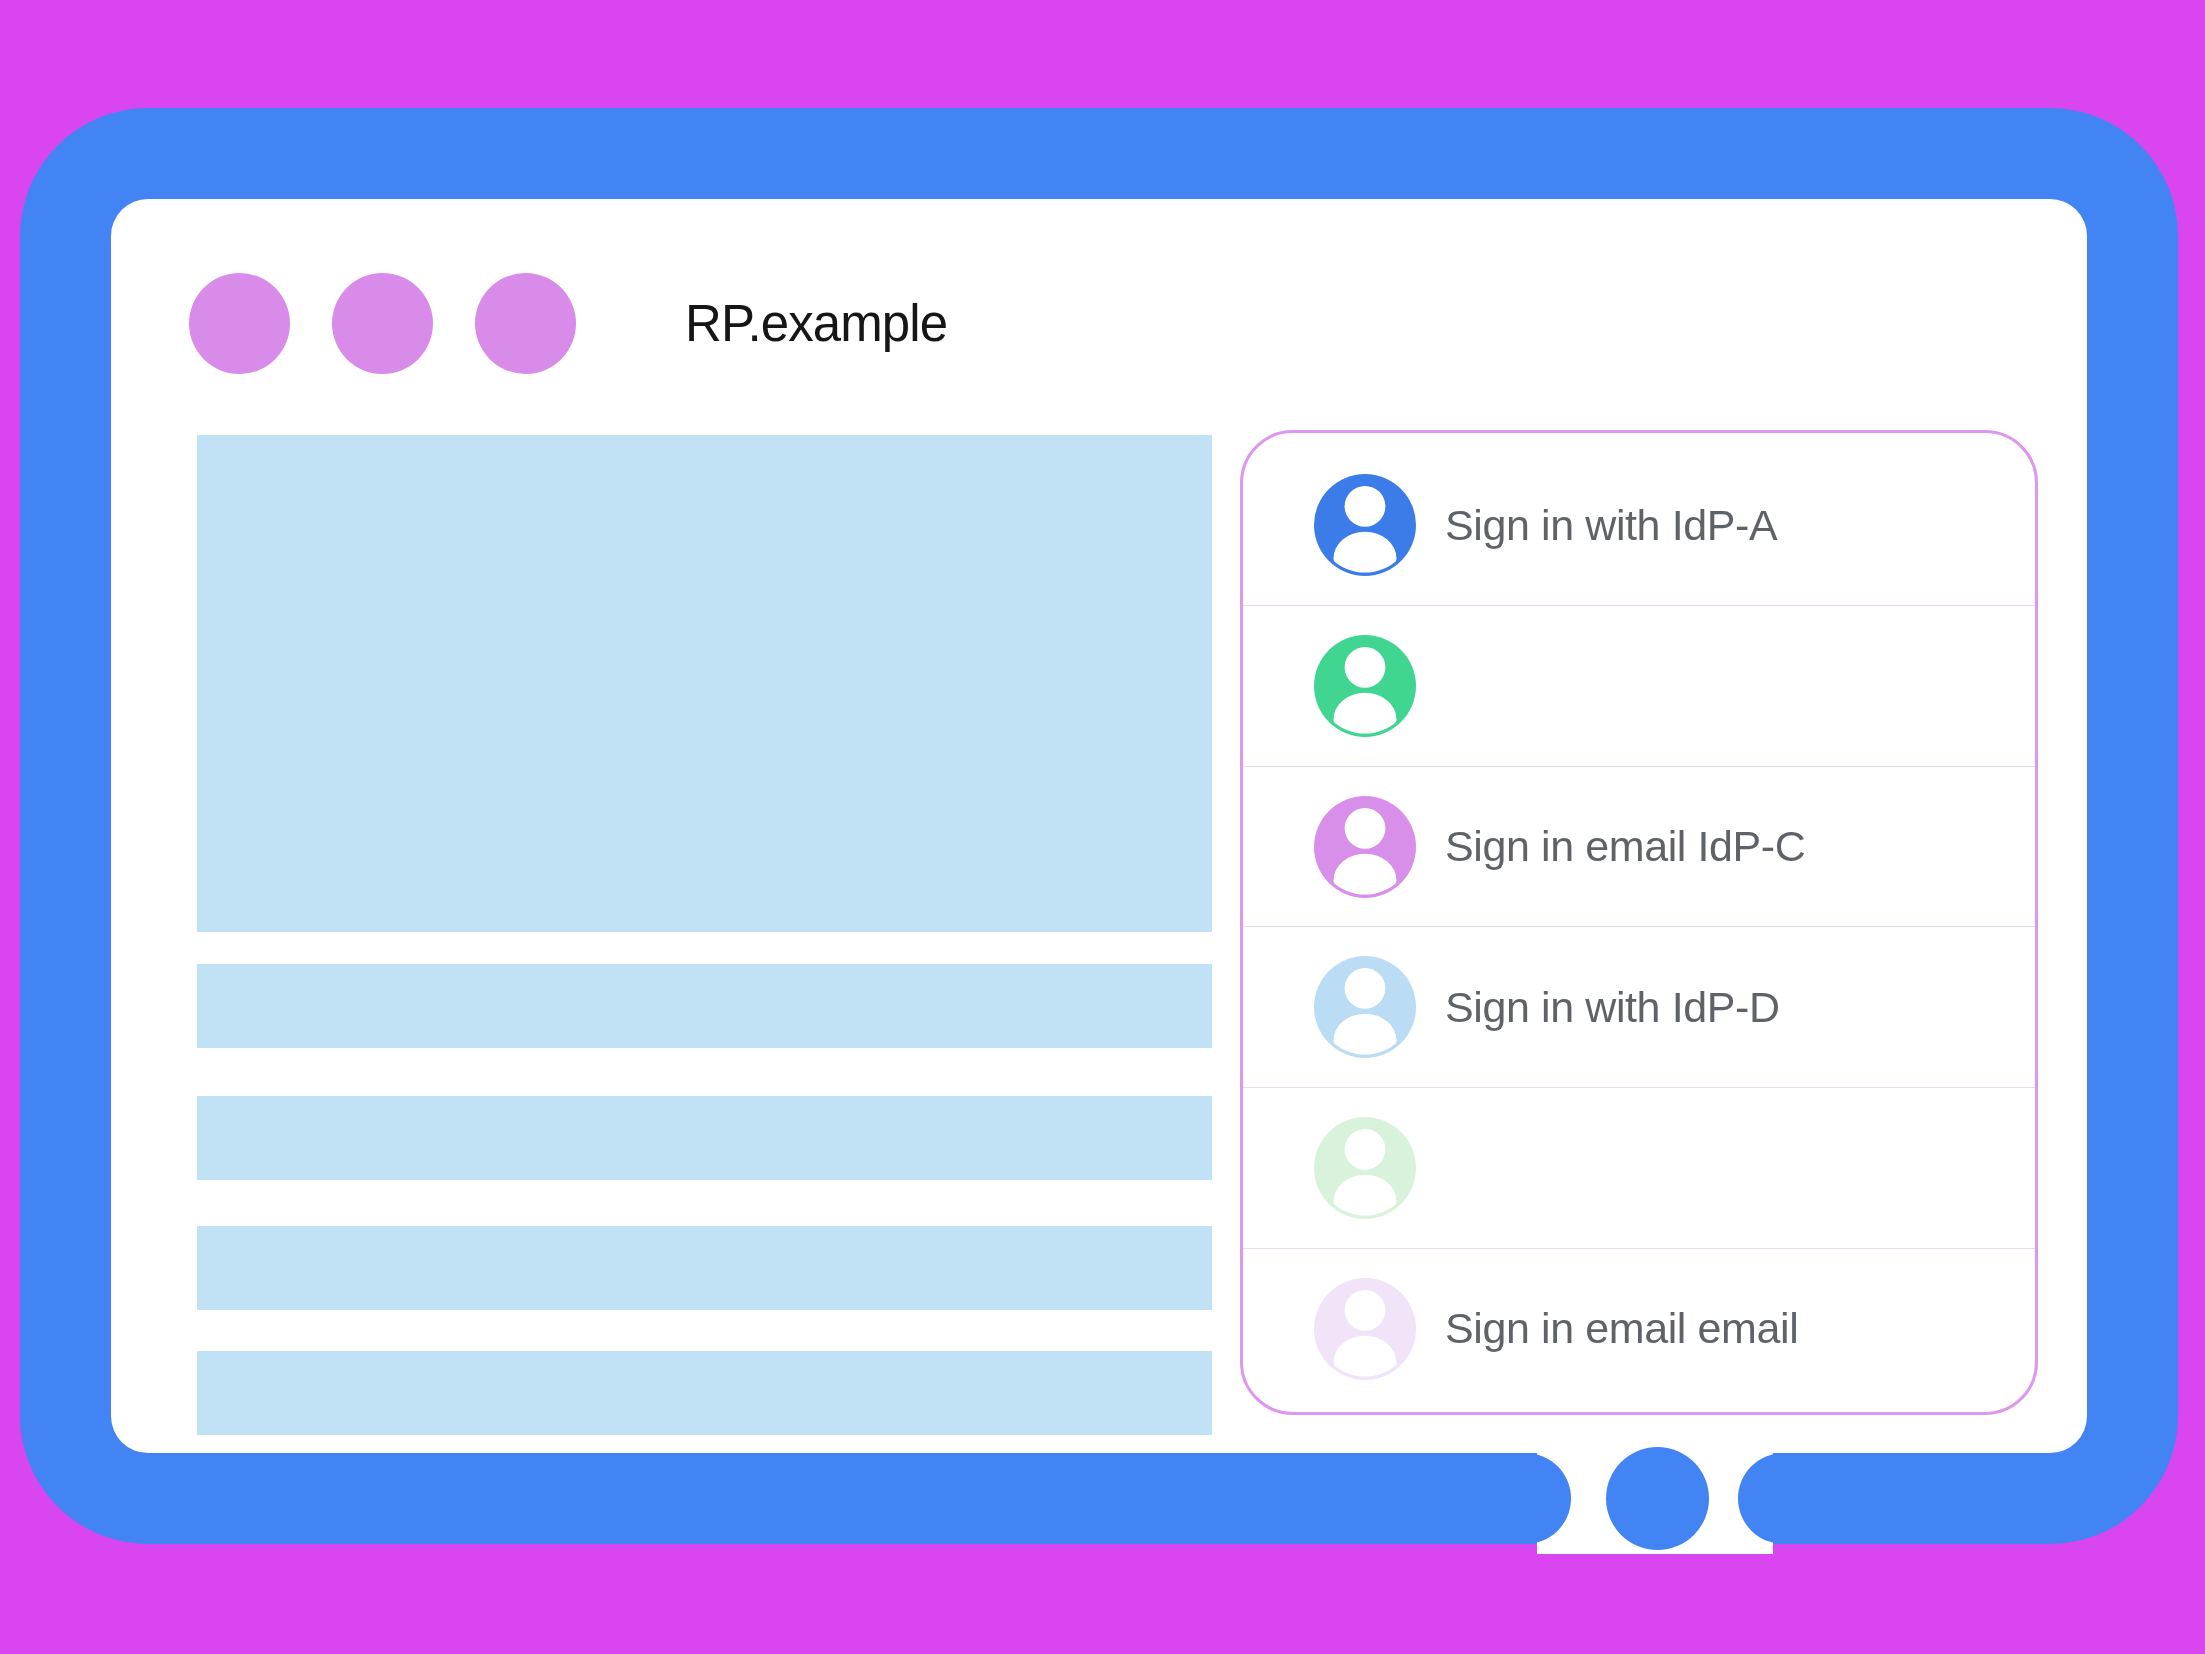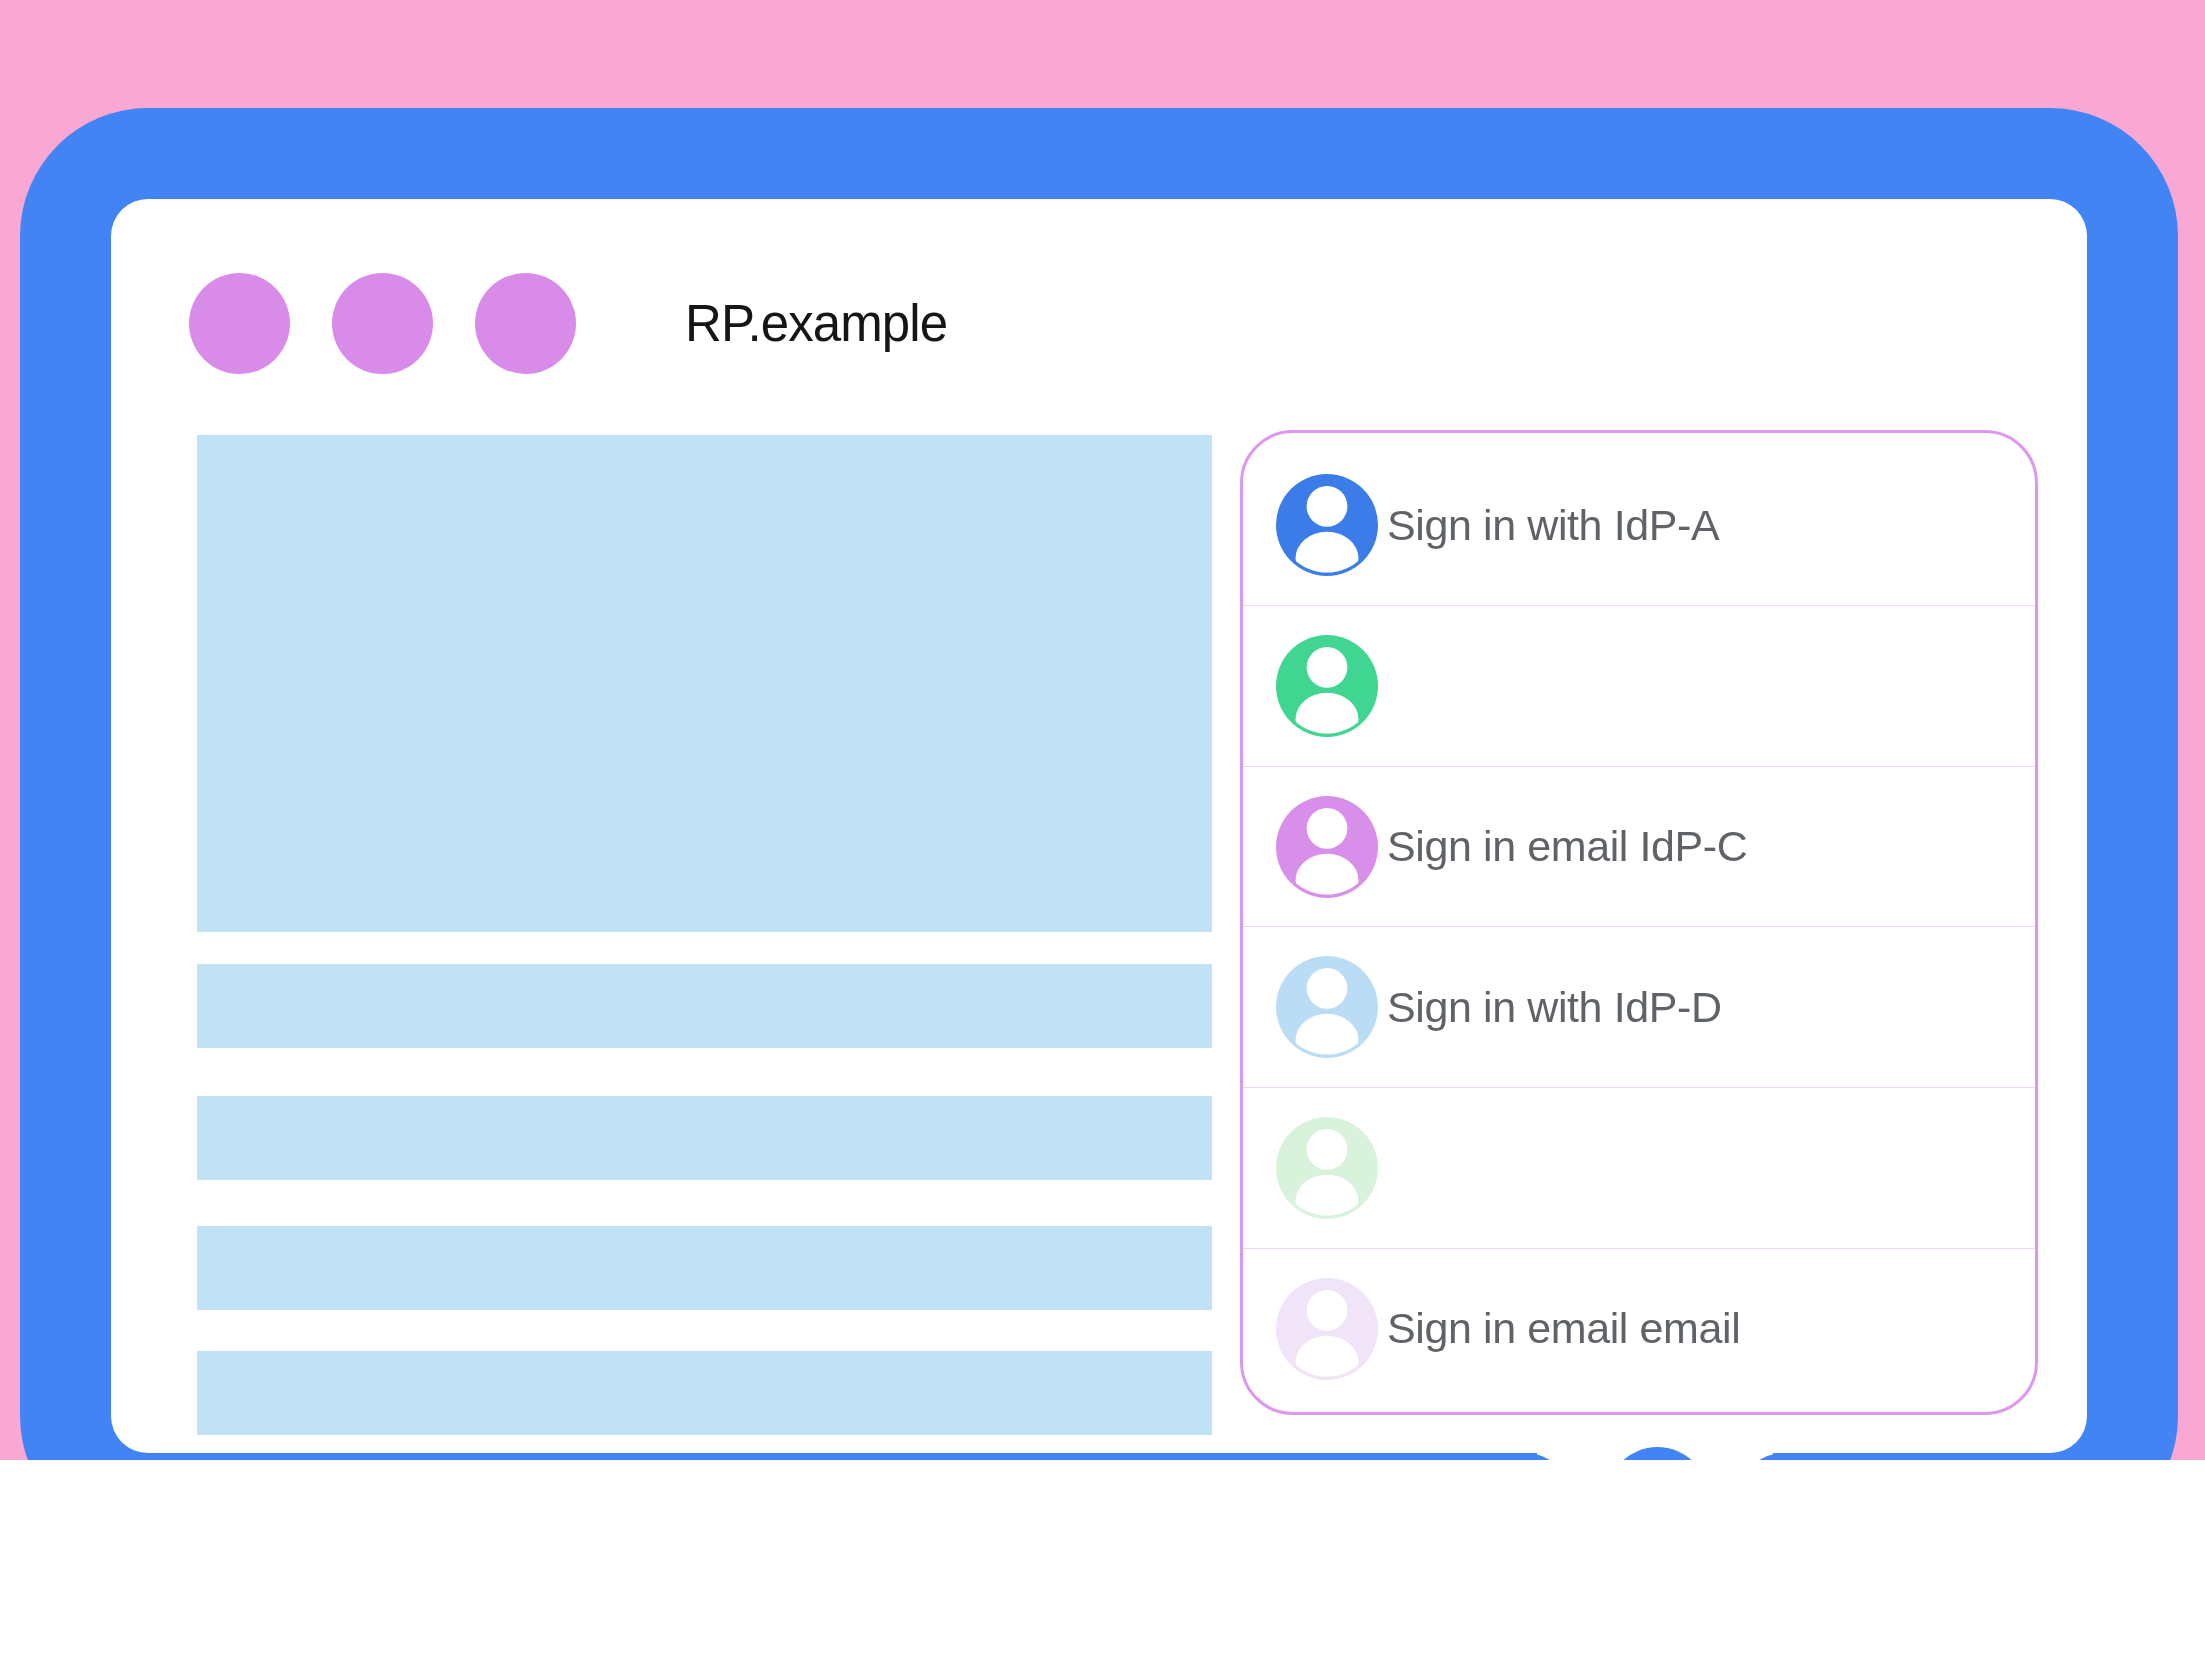--- a/index.html
+++ b/index.html
@@ -1,21 +1,21 @@
 <!DOCTYPE html>
 <html style="font-size:14px"><head>
 <meta charset="utf-8">
 <style>
   html, body { margin: 0; padding: 0; background: #ffffff; }
   * { box-sizing: border-box; }
   .canvas {
     position: relative;
     width: 2206px;
-    height: 1460px;
-    background: #f9a8d4;
+    height: 1654px;
+    background: #d946ef;
     overflow: hidden;
     font-family: "Liberation Sans", sans-serif;
   }
 
   
   .frame {
     position: absolute;
     left: 20px; top: 108px;
     width: 2158px; height: 1436px;
     background: #4284F3;
@@ -71,22 +71,22 @@
     border-radius: 53px;
     display: flex;
     flex-direction: column;
     padding: 12.4px 0 3.5px 0;
     overflow: hidden;
   }
   .signin-row {
     flex: 1 1 0;
     display: flex;
     align-items: center;
-    padding-left: 33px;
-    gap: 9px;
+    padding-left: 71px;
+    gap: 29px;
     border-bottom: 1.8px solid #F2D6F7;
     cursor: pointer;
     min-height: 0;
   }
   .signin-row:last-child { border-bottom: none; }
   .avatar { width: 102px; height: 102px; flex: 0 0 auto; display: block; }
   .signin-label {
     font-size: 43px;
     letter-spacing: -0.4px;
     font-weight: 500;

